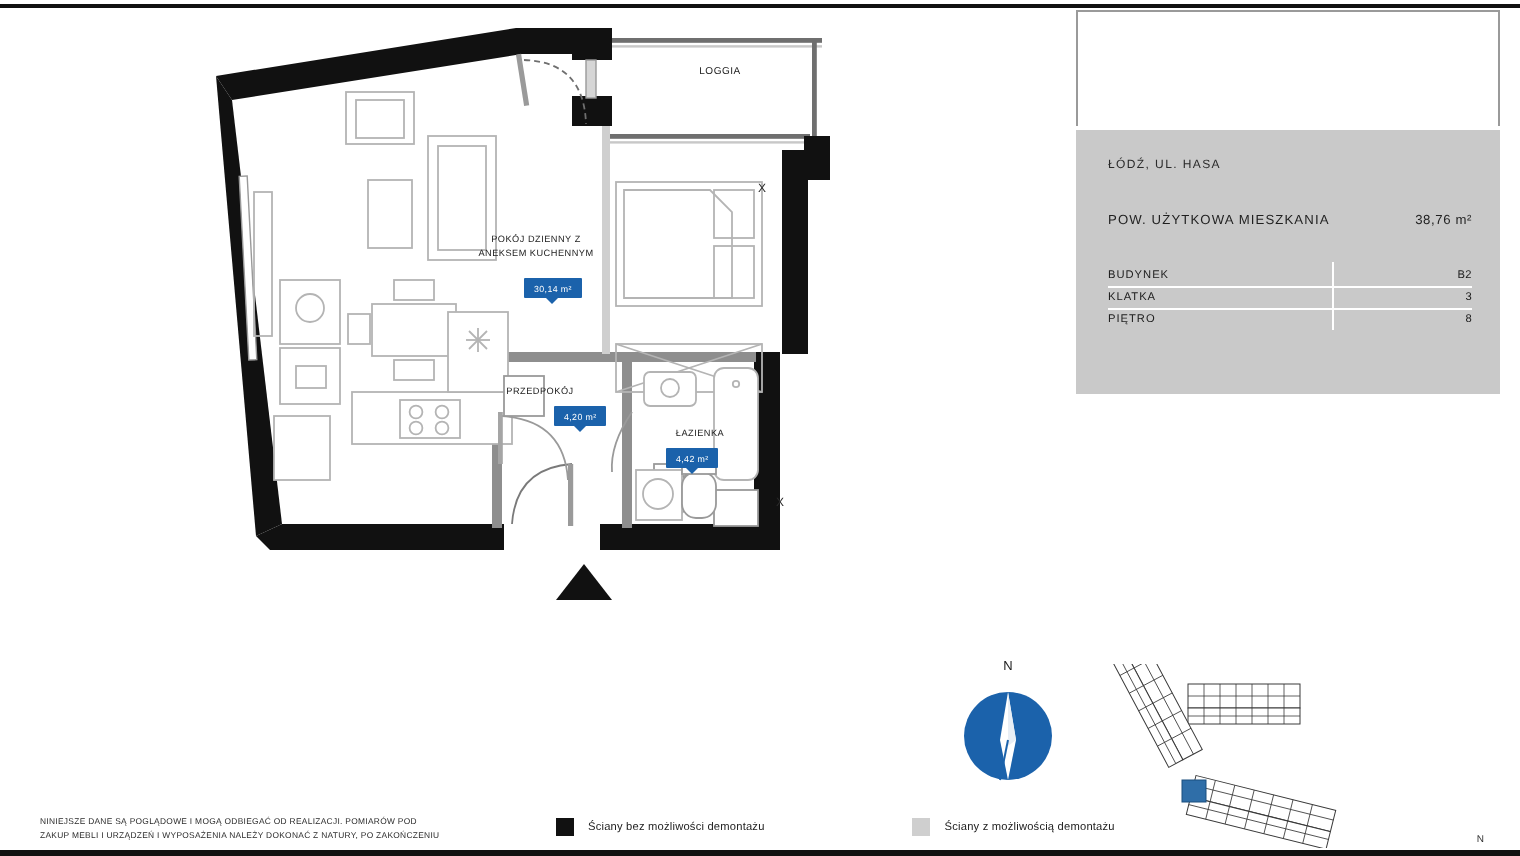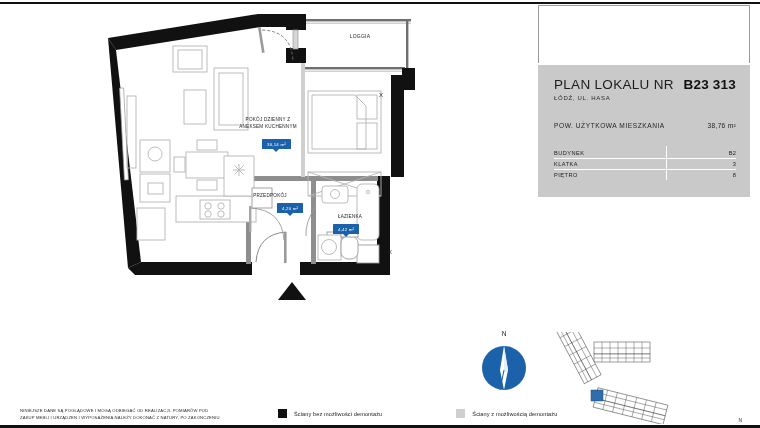--- a/index.html
+++ b/index.html
@@ -404,24 +404,20 @@
 
   <div class="room-label" style="left:325px; top:33px; width:70px; font-size:5px;">LOGGIA</div>
 
   <div class="x-mark" style="left:379px; top:92px;">X</div>
   <div class="x-mark" style="left:388px; top:249px;">X</div>
 </div>
 
 <div class="panel-frame-top"></div>
 
 <div class="info-panel">
-  <div class="panel-title-row">
-    <div class="panel-title">PLAN LOKALU NR</div>
-    <div class="panel-code">B23 313</div>
-  </div>
   <div class="panel-subtitle">ŁÓDŹ, UL. HASA</div>
 
   <div class="panel-area-row">
     <div class="panel-area-label">POW. UŻYTKOWA MIESZKANIA</div>
     <div class="panel-area-value">38,76 m²</div>
   </div>
 
   <div class="panel-table">
     <div class="panel-divider"></div>
 

